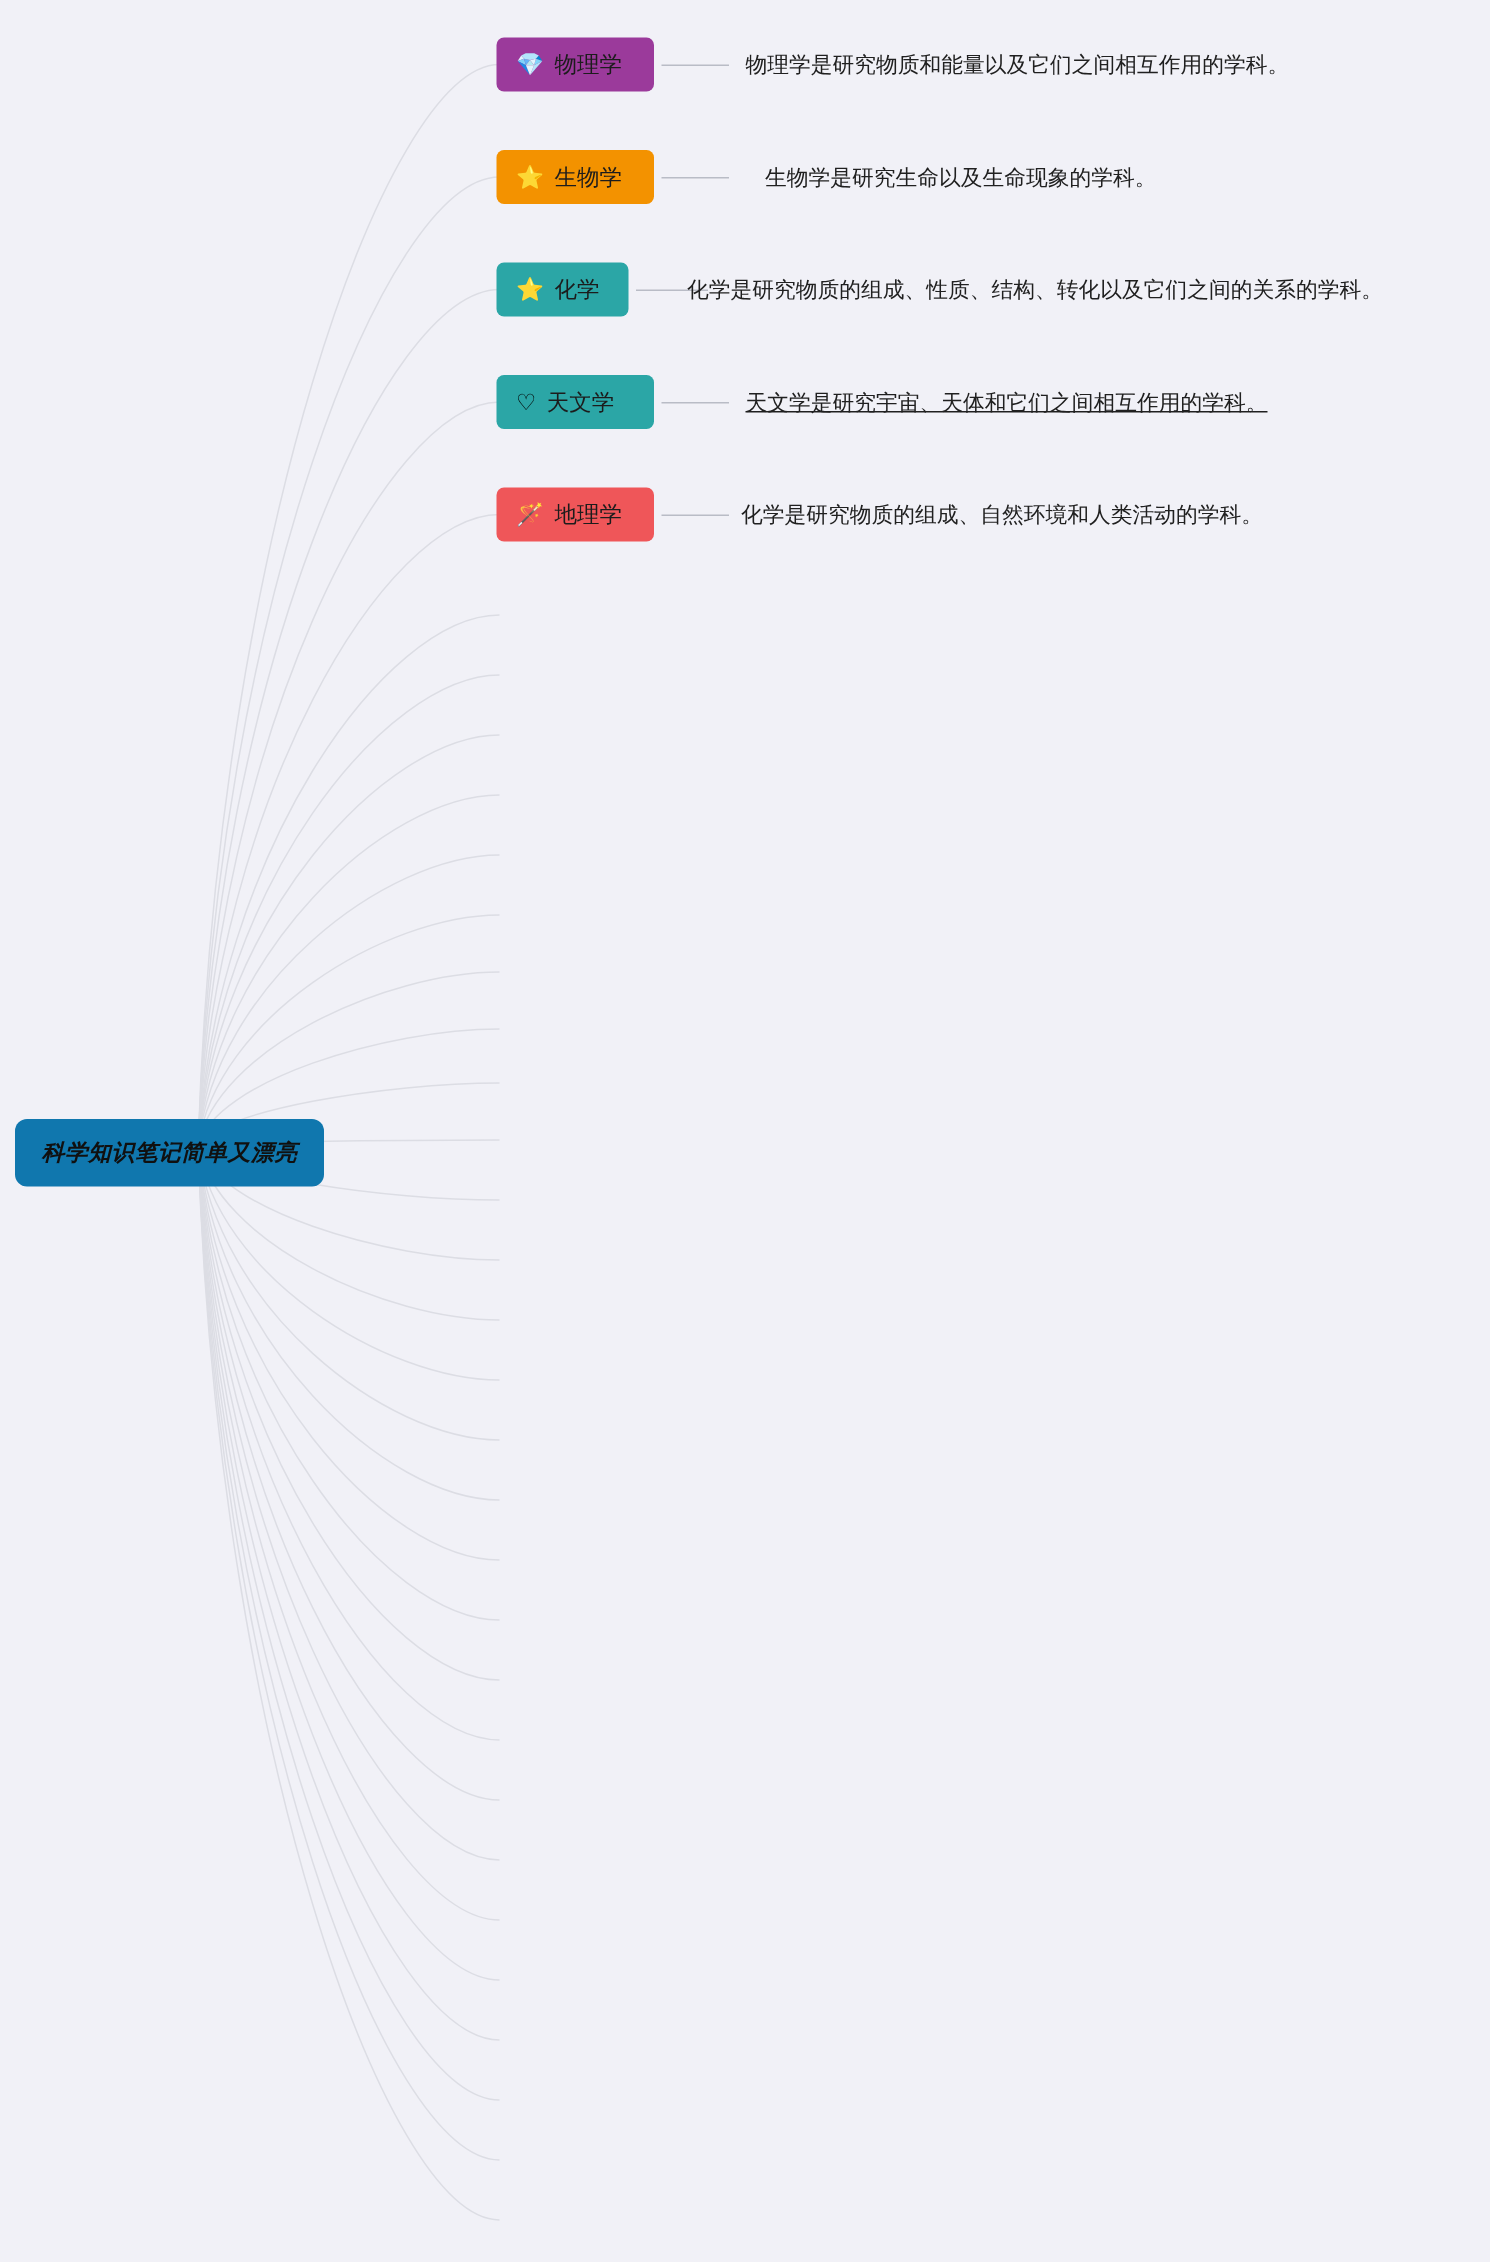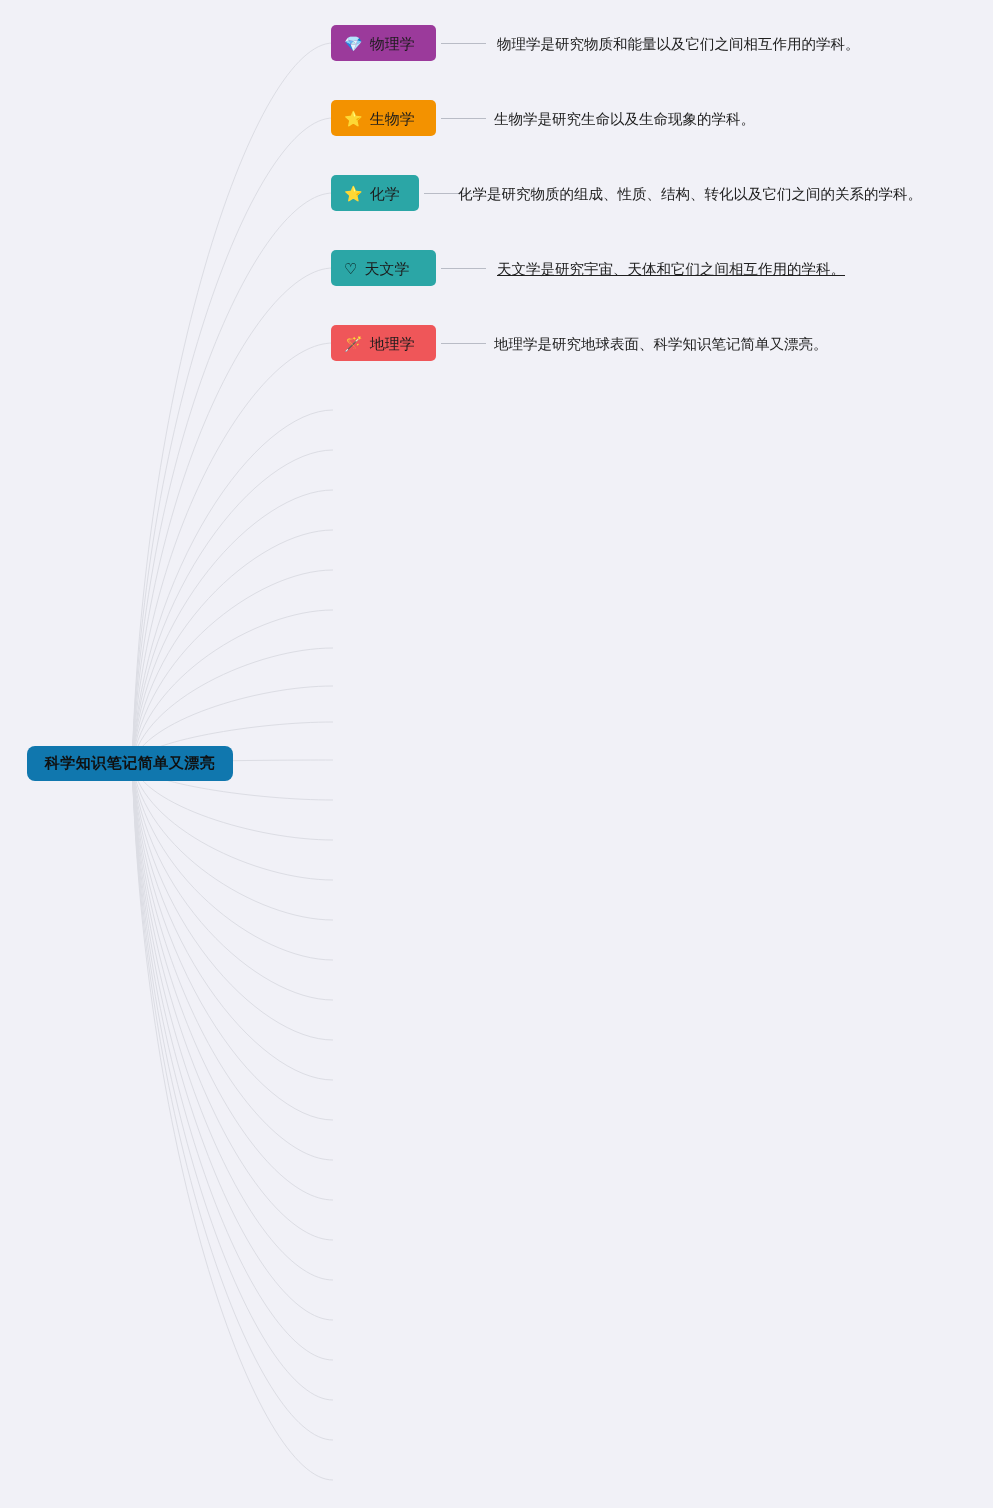--- a/index.html
+++ b/index.html
@@ -122,50 +122,50 @@
         <path d="M 132.12 763.5 C 144.12 1025.575, 256.6656 1240, 333 1240" stroke="#dcdde4" fill="none" stroke-width="1"></path>
         <path d="M 132.12 763.5 C 144.12 1047.575, 256.6656 1280, 333 1280" stroke="#dcdde4" fill="none" stroke-width="1"></path>
         <path d="M 132.12 763.5 C 144.12 1069.575, 256.6656 1320, 333 1320" stroke="#dcdde4" fill="none" stroke-width="1"></path>
         <path d="M 132.12 763.5 C 144.12 1091.575, 256.6656 1360, 333 1360" stroke="#dcdde4" fill="none" stroke-width="1"></path>
         <path d="M 132.12 763.5 C 144.12 1113.575, 256.6656 1400, 333 1400" stroke="#dcdde4" fill="none" stroke-width="1"></path>
         <path d="M 132.12 763.5 C 144.12 1135.575, 256.6656 1440, 333 1440" stroke="#dcdde4" fill="none" stroke-width="1"></path>
         <path d="M 132.12 763.5 C 144.12 1157.575, 256.6656 1480, 333 1480" stroke="#dcdde4" fill="none" stroke-width="1"></path>
       </g>
   </svg>
 
-  <div class="root-node" style="left: 27px; top: 746px; width: 206px; height: 35px; background: rgb(16, 119, 174);">
+  <div class="root-node" style="left: 10px; top: 746px; width: 206px; height: 45px; background: rgb(16, 119, 174); font-style: italic;">
     <span class="root-label" style="color: rgb(16, 16, 16);">科学知识笔记简单又漂亮</span>
   </div>
 
   <div id="topics-layer">
       <div class="topic-node" style="left: 331px; top: 25px; width: 105px; background: rgb(155, 58, 155);">
         <span class="topic-icon">💎</span>
         <span class="topic-label">物理学</span>
       </div>
       <div class="leaf-connector" style="left: 441px; top: 43px; width: 45px; background: rgb(185, 188, 198);"></div>
       <div class="leaf-text" style="left: 497px; top: 35px;">物理学是研究物质和能量以及它们之间相互作用的学科。</div>
       <div class="topic-node" style="left: 331px; top: 100px; width: 105px; background: rgb(243, 146, 0);">
         <span class="topic-icon">⭐</span>
         <span class="topic-label">生物学</span>
       </div>
       <div class="leaf-connector" style="left: 441px; top: 118px; width: 45px; background: rgb(185, 188, 198);"></div>
-      <div class="leaf-text" style="left: 494px; top: 110px;">生物学是研究生命以及生命现象的学科。</div>
+      <div class="leaf-text" style="left: 510px; top: 110px;">生物学是研究生命以及生命现象的学科。</div>
       <div class="topic-node" style="left: 331px; top: 175px; width: 88px; background: rgb(43, 166, 166);">
         <span class="topic-icon">⭐</span>
         <span class="topic-label">化学</span>
       </div>
       <div class="leaf-connector" style="left: 424px; top: 193px; width: 48px; background: rgb(185, 188, 198);"></div>
       <div class="leaf-text" style="left: 458px; top: 185px;">化学是研究物质的组成、性质、结构、转化以及它们之间的关系的学科。</div>
       <div class="topic-node" style="left: 331px; top: 250px; width: 105px; background: rgb(43, 166, 166);">
         <span class="topic-icon">♡</span>
         <span class="topic-label">天文学</span>
       </div>
       <div class="leaf-connector" style="left: 441px; top: 268px; width: 45px; background: rgb(185, 188, 198);"></div>
       <div class="leaf-text" style="left: 497px; top: 260px; text-decoration: underline;">天文学是研究宇宙、天体和它们之间相互作用的学科。</div>
       <div class="topic-node" style="left: 331px; top: 325px; width: 105px; background: rgb(239, 86, 89);">
         <span class="topic-icon">🪄</span>
         <span class="topic-label">地理学</span>
       </div>
       <div class="leaf-connector" style="left: 441px; top: 343px; width: 45px; background: rgb(185, 188, 198);"></div>
-      <div class="leaf-text" style="left: 494px; top: 335px;">地理学是研究地球表面、科学知识笔记简单又漂亮。</div>
+      <div class="leaf-text" style="left: 494px; top: 335px;">化学是研究物质的组成、自然环境和人类活动的学科。</div>
     </div>
 
 </div>
 
 </body></html>

